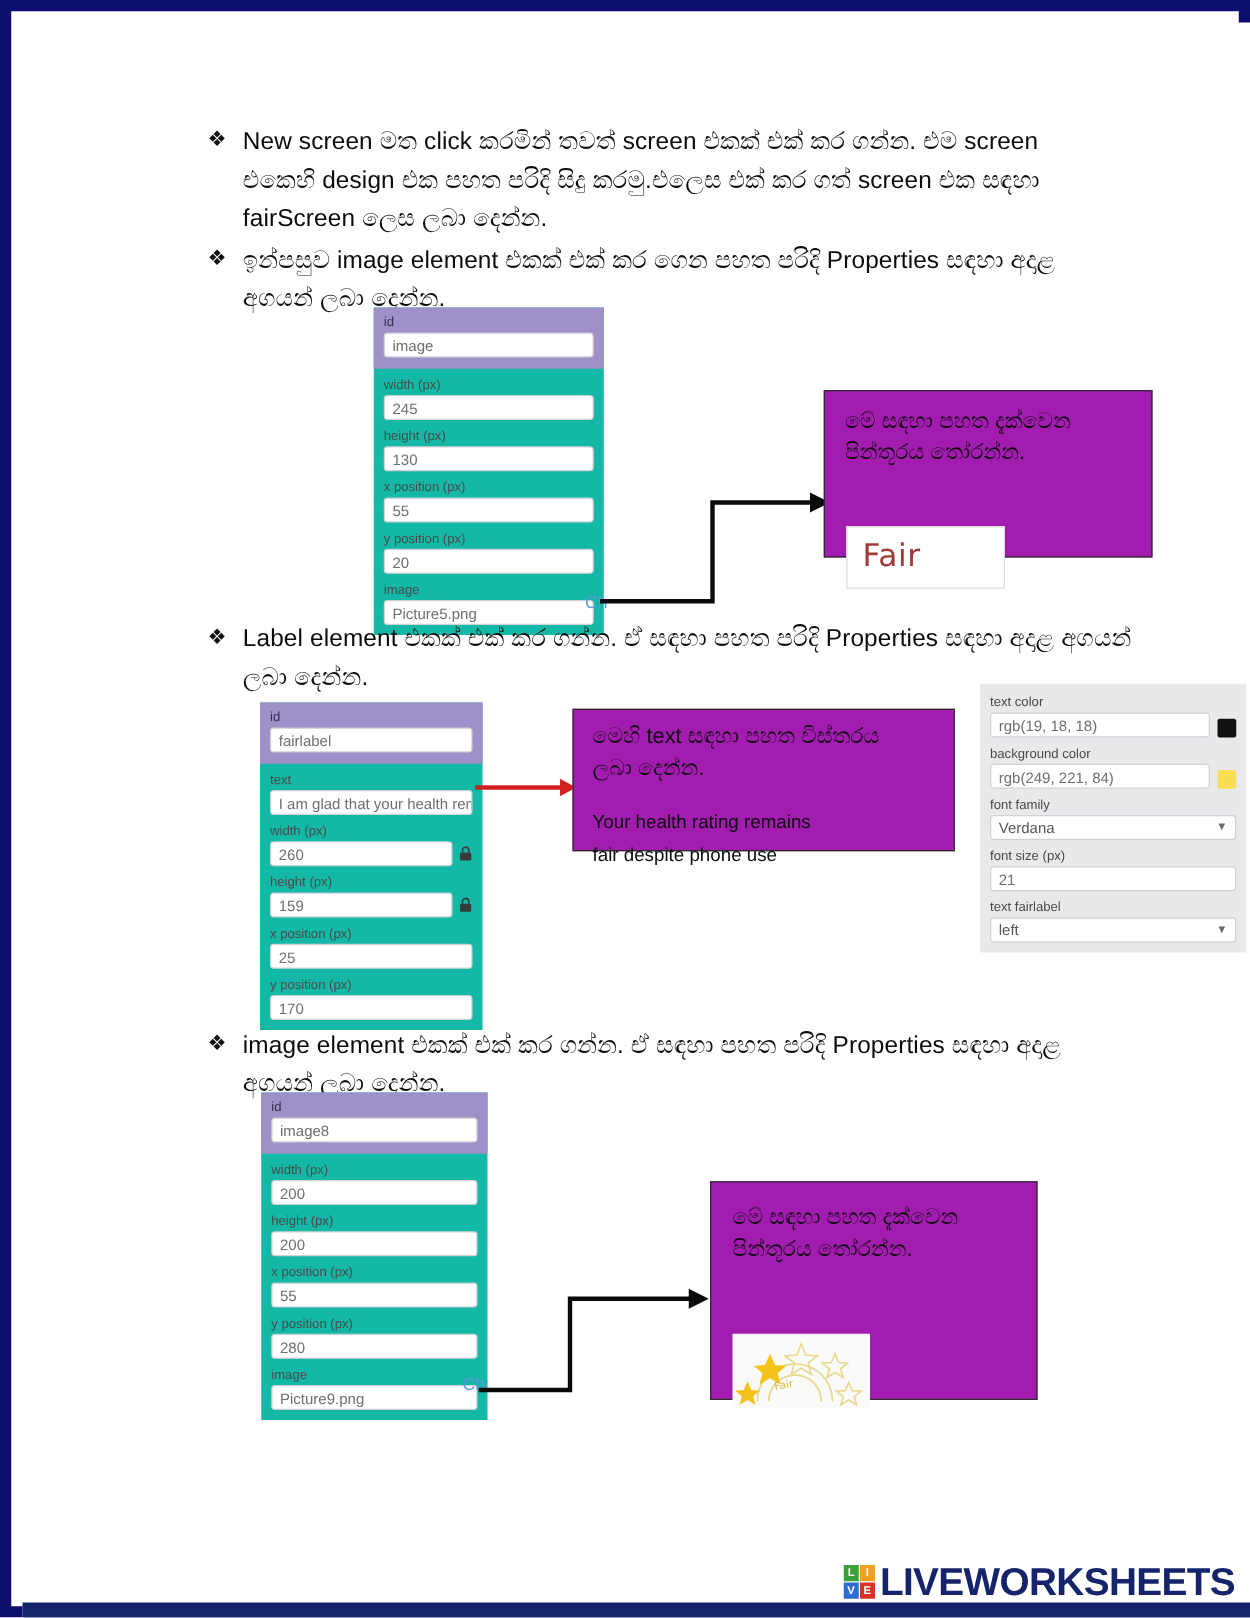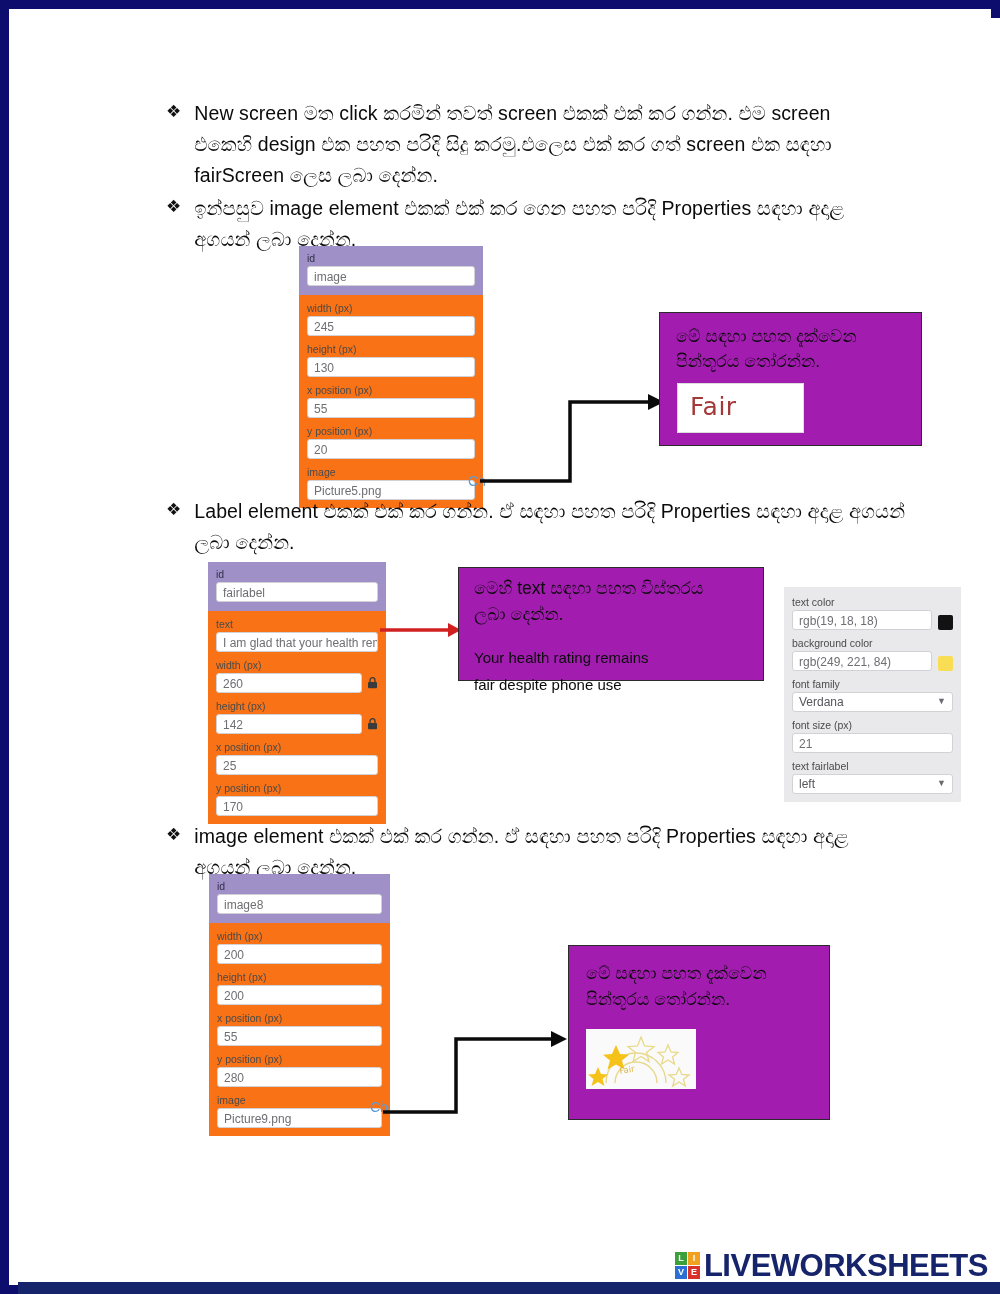--- a/index.html
+++ b/index.html
@@ -39,21 +39,21 @@
   .bullet-text{
     font-size:19.5px;
     line-height:31px;
     color:#0b0b0b;
     letter-spacing:0.1px;
   }
 
   
   .props{
     position:absolute;
-    background:#f97316;
+    background:#14b8a6;
     box-sizing:border-box;
     padding:0 0 8px 0;
   }
   .props .idbar{
     background:#9f90c8;
     padding:4px 8px 9px 8px;
   }
   .props .body{padding:0 8px;}
   .props .lbl{
     font-size:10.5px;
@@ -129,20 +129,21 @@
   .callout .en-big{
     font-size:15px;line-height:27px;color:#0b0b0b;
   }
 
   
   .mini-card{
     background:#ffffff;
     border:1px solid #dcdcdc;
     box-sizing:border-box;
     position:relative;
+    margin-top:38px;
   }
   .fair-word{
     font-family:"DejaVu Sans",sans-serif;
     color:#a33a3a;
     font-size:25px;
     line-height:1;
     letter-spacing:0.5px;
   }
 
   
@@ -271,21 +272,21 @@
         <div class="fieldrow">
           <div class="field">260</div>
           <svg class="lock" viewBox="0 0 11 12">
             <rect x="1" y="5" width="9" height="6.3" rx="1" fill="#3a3a3a"></rect>
             <path d="M3 5 V3.2 A2.5 2.5 0 0 1 8 3.2 V5" fill="none" stroke="#3a3a3a" stroke-width="1.3"></path>
           </svg>
         </div>
 
         <div class="lbl">height (px)</div>
         <div class="fieldrow">
-          <div class="field">142</div>
+          <div class="field">159</div>
           <svg class="lock" viewBox="0 0 11 12">
             <rect x="1" y="5" width="9" height="6.3" rx="1" fill="#3a3a3a"></rect>
             <path d="M3 5 V3.2 A2.5 2.5 0 0 1 8 3.2 V5" fill="none" stroke="#3a3a3a" stroke-width="1.3"></path>
           </svg>
         </div>
 
         <div class="lbl">x position (px)</div>
         <div class="fieldrow">
             <div class="field">25</div>
           </div>
@@ -302,21 +303,21 @@
       <polygon points="68,1 81,8 68,15" fill="#d22020"></polygon>
     </svg>
 
     <div class="callout" style="left:440px;top:549px;width:306px;height:114px;">
       <div class="si" style="position:absolute;left:15px;top:7px;">මෙහි text සඳහා පහත විස්තරය</div>
       <div class="si" style="position:absolute;left:15px;top:33px;">ලබා දෙන්න.</div>
       <div class="en-big" style="position:absolute;left:15px;top:76px;">Your health rating remains</div>
       <div class="en-big" style="position:absolute;left:15px;top:103px;">fair despite phone use</div>
     </div>
 
-    <div id="style-panel" style="left:766px;top:529px;width:177px;margin-top:40px;">
+    <div id="style-panel" style="left:766px;top:529px;width:213px;">
       <div class="lbl">text color</div>
       <div class="row">
         <div class="field">rgb(19, 18, 18)</div>
         <div class="swatch" style="background:#131212;"></div>
       </div>
 
       <div class="lbl">background color</div>
       <div class="row">
         <div class="field">rgb(249, 221, 84)</div>
         <div class="swatch" style="background:#f9dd54;"></div>

